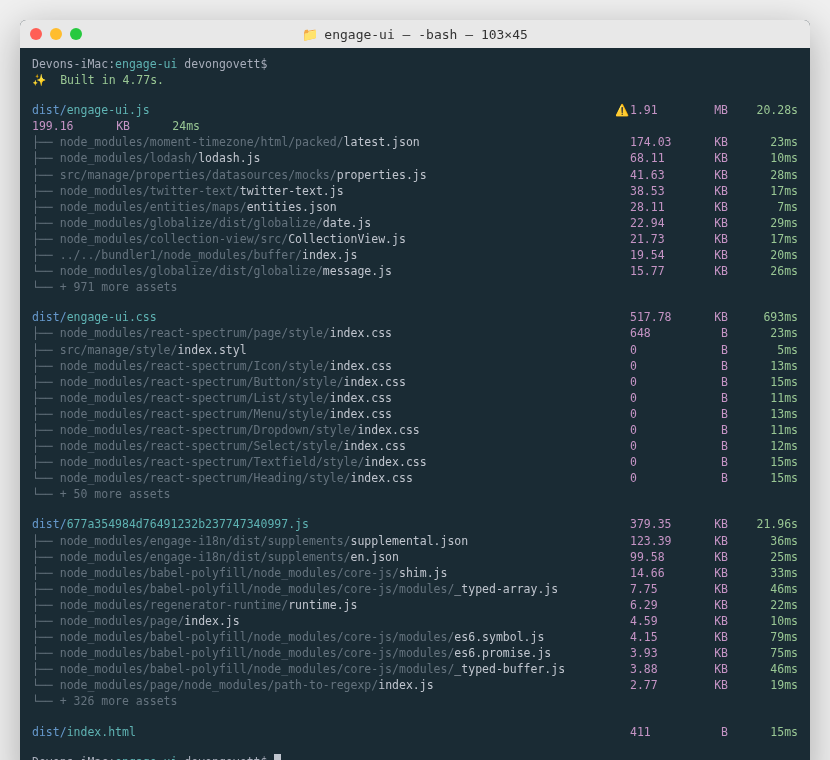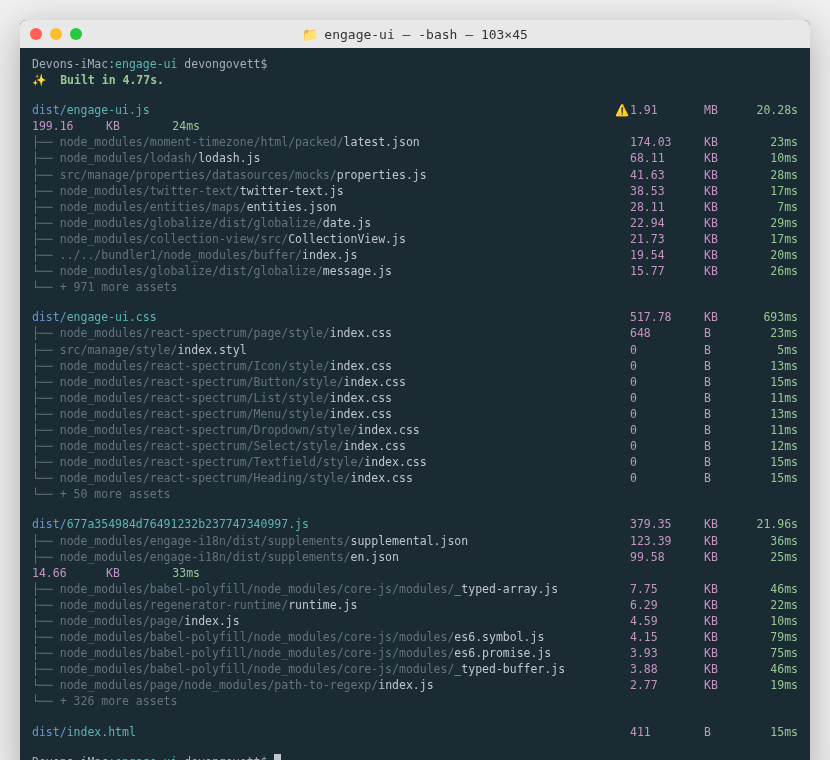--- a/index.html
+++ b/index.html
@@ -13,26 +13,26 @@
 .light.green{background:#27c93f}
 .title-center{position:absolute;left:50%;transform:translateX(-50%);display:flex;align-items:center;gap:6px;color:#333;font-size:13px}
 .folder-icon{color:#5a9fd4}
 .terminal{padding:8px 12px 12px 12px;color:#c0c5ce;line-height:1.4;font-size:11.5px}
 .row{display:flex;white-space:pre}
 .prompt-host{color:#a7adba}
 .prompt-path{color:#5fb3b3}
 .prompt-user{color:#a7adba}
 .prompt-text{color:#c0c5ce}
 .sparkle{color:#fac863}
-.built{color:#99c794;font-weight:bold}
+.built{color:#99c794;font-weight:normal}
 .bundle-prefix{color:#6699cc}
 .bundle-name{color:#5fb3b3;font-weight:normal}
 .warn{color:#fac863}
 .size-col{color:#c594c5;text-align:left;min-width:70px}
-.unit-col{color:#c594c5;text-align:left;min-width:28px;padding-left:4px}
+.unit-col{color:#c594c5;text-align:right;min-width:28px;padding-left:4px}
 .time-col{color:#99c794;text-align:right;min-width:70px}
 .tree-pipe{color:#65737e}
 .path-dim{color:#65737e}
 .path-bright{color:#c0c5ce}
 .more{color:#65737e}
 .cursor{display:inline-block;width:7px;height:14px;background:#c0c5ce;vertical-align:middle}
 .bundle-row{display:flex;align-items:baseline}
 .asset-row{display:flex;align-items:baseline}
 .path-col{flex:1;overflow:hidden}
 .blank{height:14px}
@@ -209,20 +209,21 @@
           <span class="unit-col">KB</span>
           <span class="time-col">36ms</span>
         </div>
         <div class="asset-row">
           <span class="path-col"><span class="tree-pipe">├── </span><span class="path-dim">node_modules/engage-i18n/dist/supplements/</span><span class="path-bright">en.json</span></span>
           <span class="size-col">99.58</span>
           <span class="unit-col">KB</span>
           <span class="time-col">25ms</span>
         </div>
         <div class="asset-row">
+          <span class="path-col"><span class="tree-pipe">├── </span><span class="path-dim">node_modules/babel-polyfill/node_modules/core-js/</span><span class="path-bright">shim.js</span></span>
           <span class="size-col">14.66</span>
           <span class="unit-col">KB</span>
           <span class="time-col">33ms</span>
         </div>
         <div class="asset-row">
           <span class="path-col"><span class="tree-pipe">├── </span><span class="path-dim">node_modules/babel-polyfill/node_modules/core-js/modules/</span><span class="path-bright">_typed-array.js</span></span>
           <span class="size-col">7.75</span>
           <span class="unit-col">KB</span>
           <span class="time-col">46ms</span>
         </div>

